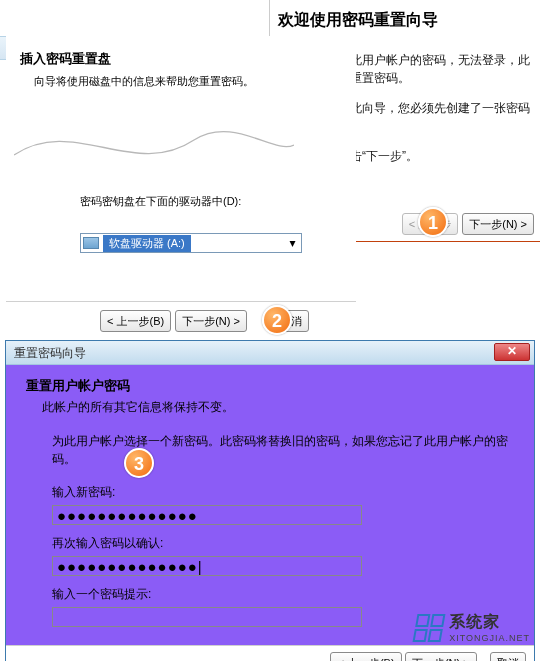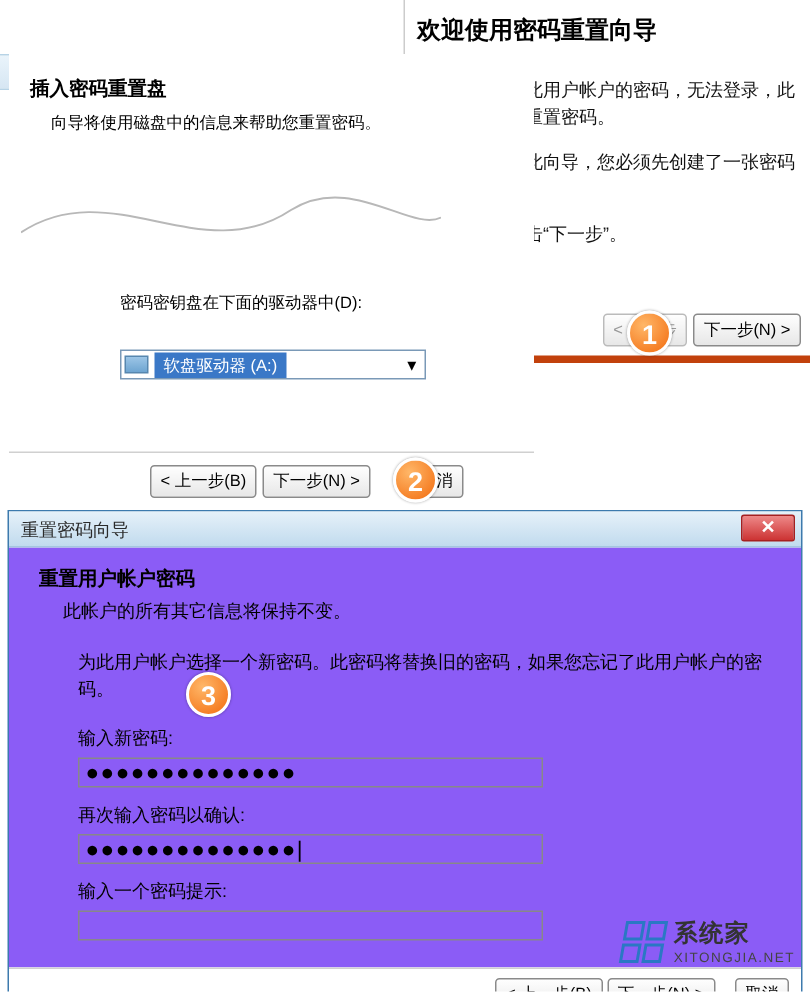--- a/index.html
+++ b/index.html
@@ -14,21 +14,21 @@
     }
     
     .panel-welcome {
       position: absolute;
       top: 0;
       left: 269px;
       width: 271px;
       height: 242px;
       background: #fff;
       border-left: 1px solid #ccc;
-      border-bottom: 5px solid #c2410c;
+      border-bottom: 1px solid #c2410c;
       padding: 10px 8px;
     }
     .welcome-title {
       font-size: 16px;
       font-weight: bold;
       color: #000;
       margin-bottom: 20px;
     }
     .welcome-body p {
       font-size: 12px;
@@ -99,21 +99,21 @@
       width: 280px;
       height: 40px;
     }
     .drive-label {
       padding-left: 60px;
       margin-bottom: 24px;
       font-size: 11px;
     }
     .drive-combo {
       margin-left: 60px;
-      width: 204px;
+      width: 222px;
       height: 20px;
       border: 1px solid #7a99b7;
       background: #fff;
       display: flex;
       align-items: center;
       position: relative;
     }
     .drive-icon {
       width: 16px;
       height: 12px;

